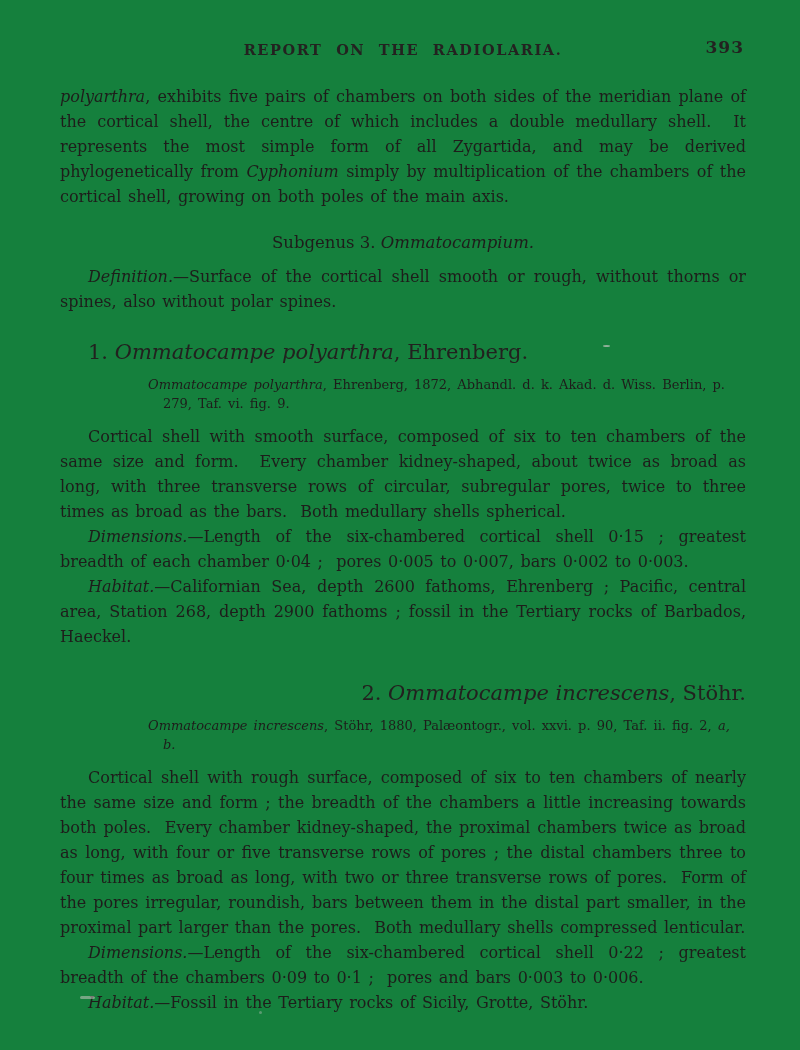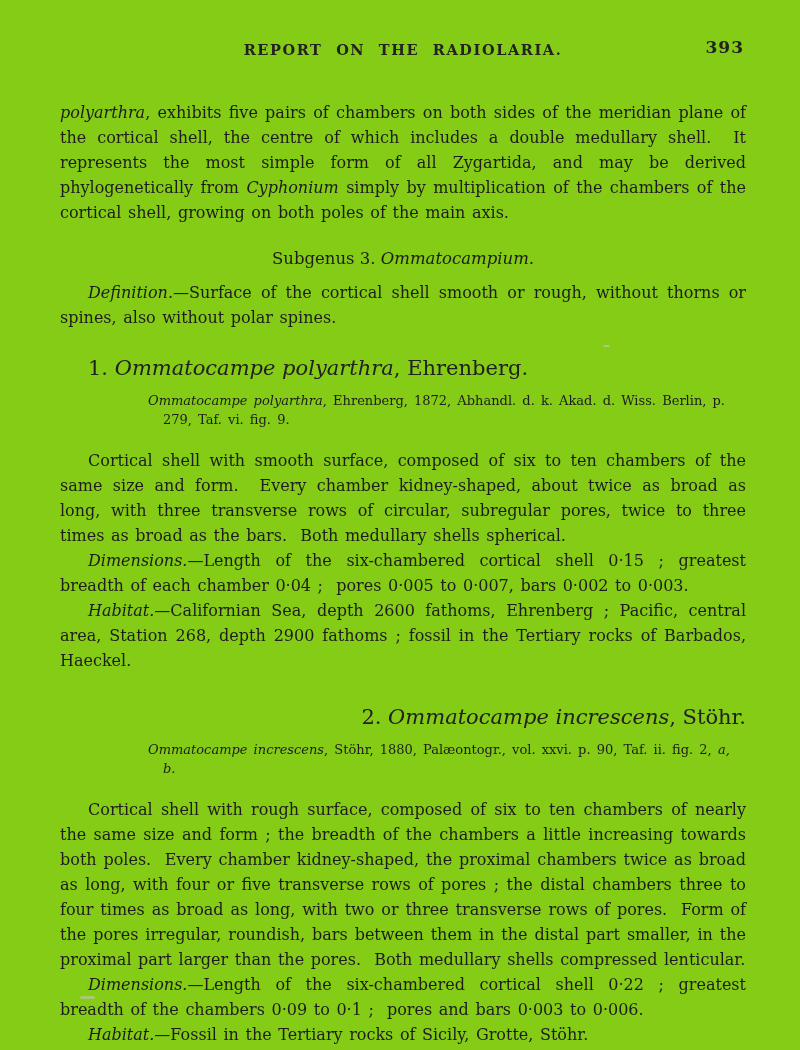--- a/index.html
+++ b/index.html
@@ -1,20 +1,20 @@
 <!DOCTYPE html>
 <html><head>
 <meta charset="utf-8">
 <style>
   html,body{margin:0;padding:0;background:#e8e8e8;}
   .page{
     position:relative;
     width:800px;height:1050px;
     margin:0 auto;
-    background:#84cc16;
+    background:#15803d;
     overflow:hidden;
     font-family:"DejaVu Serif","Liberation Serif",serif;
     color:#1e1d1b;
     -webkit-font-smoothing:antialiased;
   }
   .content{
     position:absolute;
     left:60px;right:54px;top:40px;
   }
   
@@ -39,21 +39,21 @@
     color:#232220;
   }
   
   p{margin:0;}
   .body-text{
     font-size:16px;
     line-height:25px;
     text-align:justify;
     word-spacing:1.5px;
   }
-  .intro{margin-top:36px;}
+  .intro{margin-top:20px;}
   .indent{text-indent:28px;}
   .ital{font-style:italic;}
   
   .subgenus{
     margin-top:21px;
     text-align:center;
     font-size:16.5px;
     line-height:25px;
   }
   .definition{margin-top:9px;}
@@ -69,21 +69,21 @@
   .sp3{margin-top:32px;}
   
   .citation{
     margin-top:11px;
     padding-left:103px;
     text-indent:-15px;
     font-size:13px;
     line-height:19px;
     word-spacing:2px;
   }
-  .desc{margin-top:19px;}
+  .desc{margin-top:11px;}
   
   .smudge{position:absolute;background:#c6c4c0;border-radius:50%;}
   .smudge-a{left:603px;top:345px;width:7px;height:2px;opacity:.7;}
   .smudge-b{left:80px;top:996px;width:15px;height:3px;opacity:.55;border-radius:2px;}
   .smudge-c{left:259px;top:1011px;width:3px;height:3px;opacity:.4;}
 </style>
 </head>
 <body>
 
 <div class="page">

